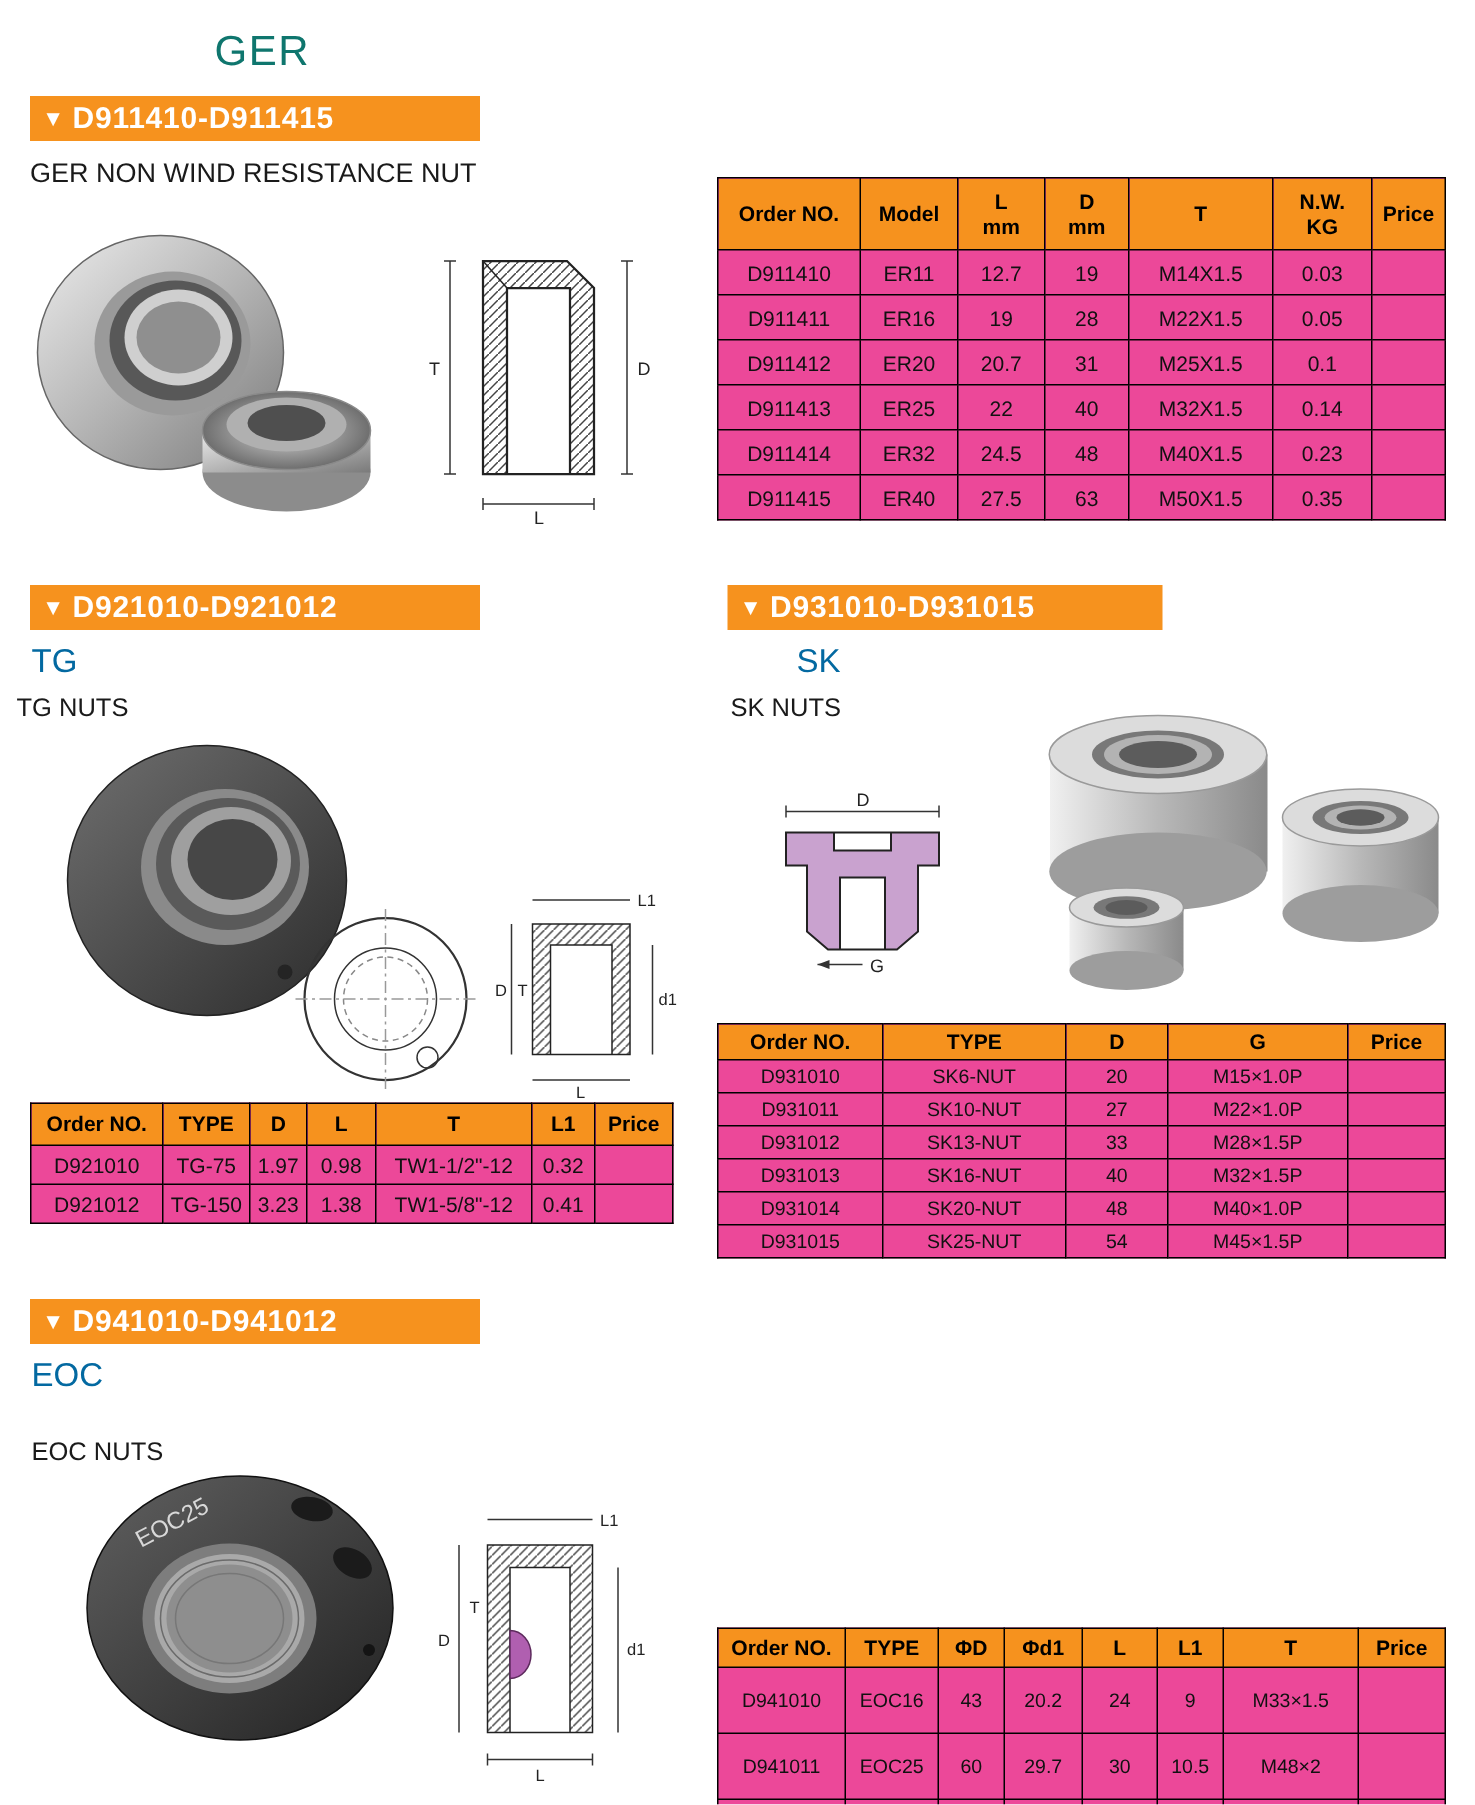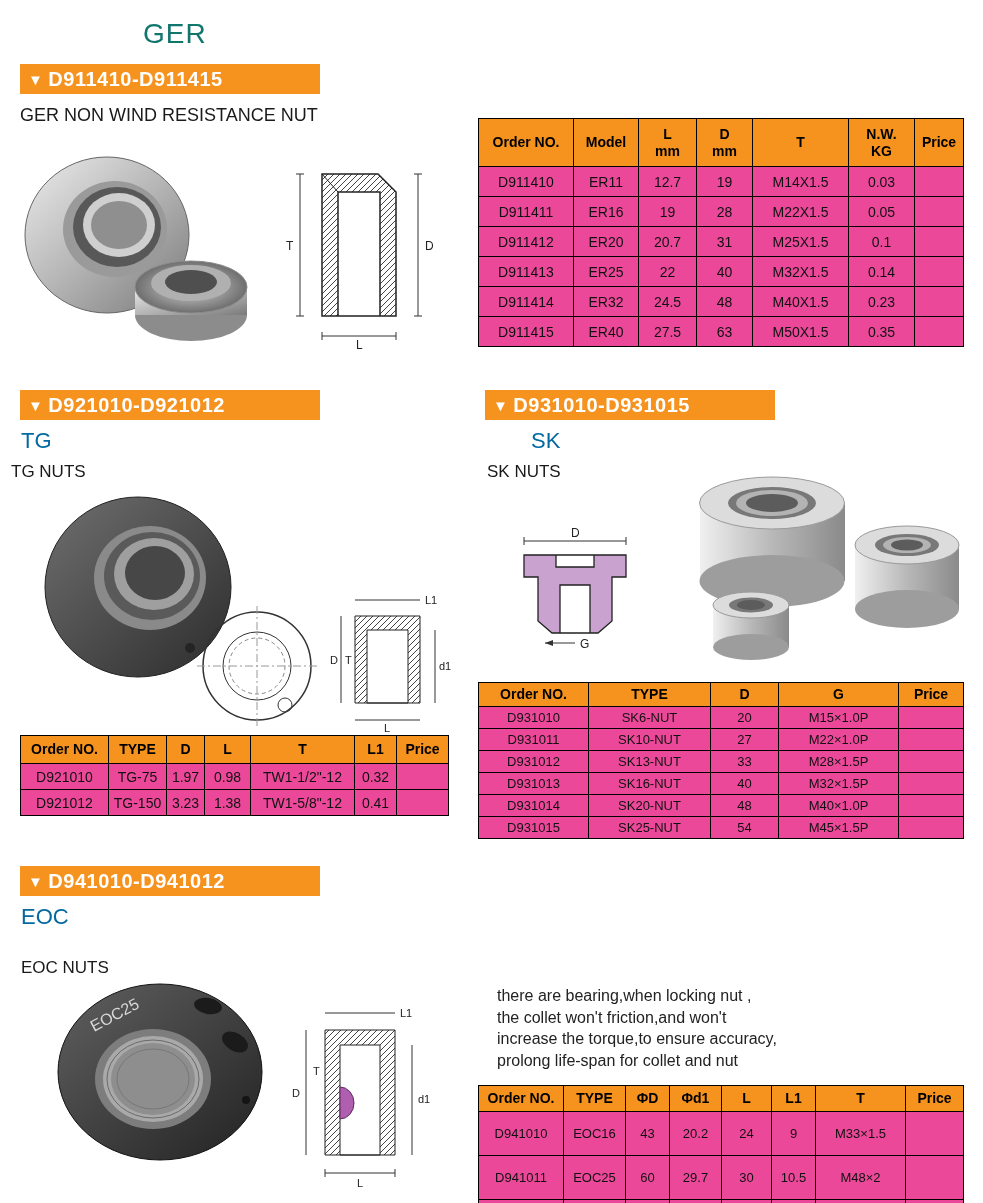--- a/index.html
+++ b/index.html
@@ -445,24 +445,20 @@
       <line x1="26" y1="35" x2="26" y2="160" stroke="#333"></line>
       <text x="12" y="102" font-size="11" fill="#222">D</text>
       <text x="33" y="80" font-size="11" fill="#222">T</text>
       <line x1="45" y1="178" x2="115" y2="178" stroke="#333"></line>
       <line x1="45" y1="174" x2="45" y2="182" stroke="#333"></line>
       <line x1="115" y1="174" x2="115" y2="182" stroke="#333"></line>
       <text x="77" y="192" font-size="11" fill="#222">L</text>
     </svg>
   </div>
 
-  <div class="abs note" style="left:497px; top:985px; width:350px;">there are bearing,when locking nut ,
-the collet won't friction,and won't
-increase the torque,to ensure accuracy,
-prolong life-span for collet and nut</div>
 
   <div class="abs" style="left:478px; top:1085px; width:485px;">
     <table class="tbl-eoc">
       <colgroup>
         <col style="width:85px">
           <col style="width:62px">
           <col style="width:44px">
           <col style="width:52px">
         <col style="width:50px">
           <col style="width:44px">

